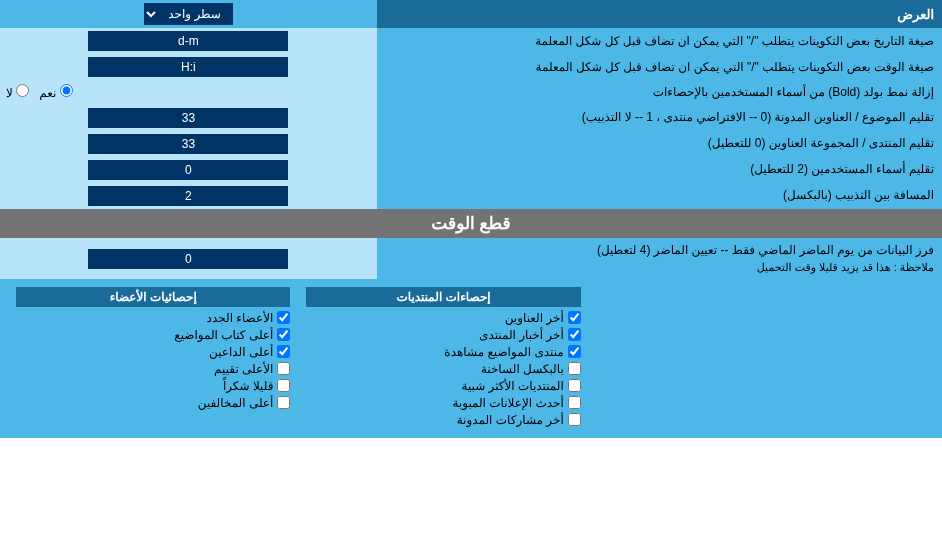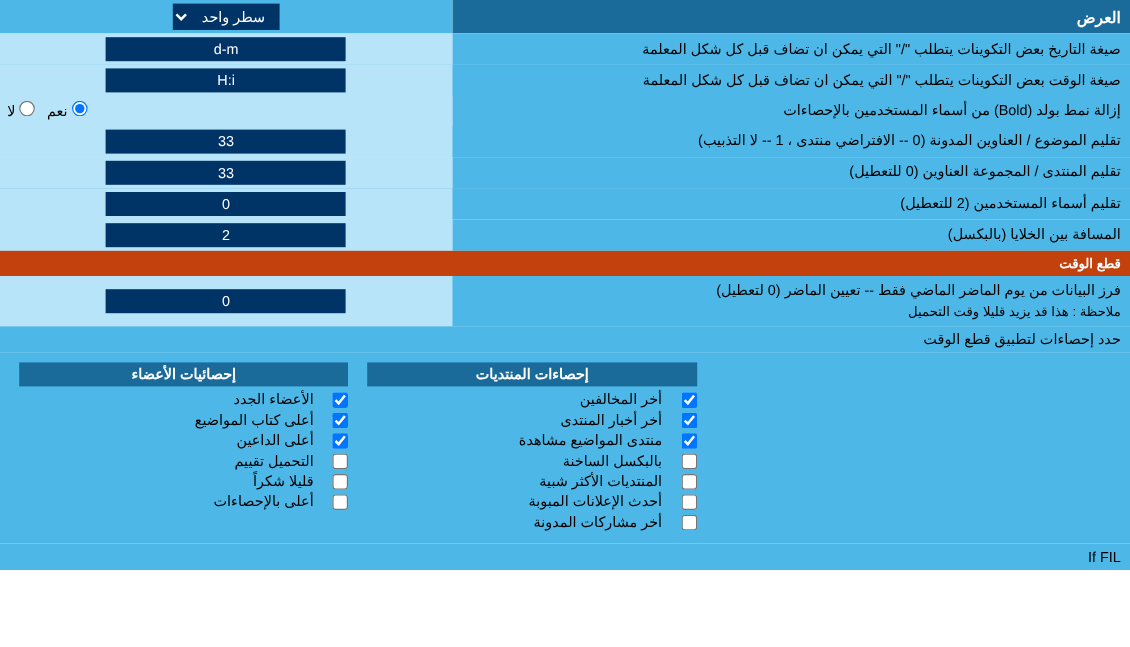--- a/index.html
+++ b/index.html
@@ -84,22 +84,22 @@
       color: #fff;
       text-align: center;
       padding: 3px 6px;
       font-size: 12px;
       font-weight: bold;
       margin-bottom: 4px;
     }
 
     .checkbox-item {
       display: flex;
-      align-items: flex-end;
-      gap: 16px;
+      align-items: flex-start;
+      gap: 4px;
       direction: rtl;
       margin-bottom: 3px;
       color: #000;
       font-size: 12px;
     }
 
     .checkbox-item input[type="checkbox"] {
       cursor: pointer;
     }
 
@@ -182,56 +182,53 @@
     </tr>
 
     <tr style="background:#4db8e8;">
       <td class="row-label">تقليم أسماء المستخدمين (2 للتعطيل)</td>
       <td class="row-input">
         <input type="text" value="0" style="">
       </td>
     </tr>
 
     <tr style="background:#cce9f7;">
-      <td class="row-label">المسافة بين الخلايا (بالبكسل)</td>
+      <td class="row-label">المسافة بين التذبيب (بالبكسل)</td>
       <td class="row-input">
         <input type="text" value="2" style="">
       </td>
     </tr>
 
     <tr>
-      <td colspan="2" style="background:#c2410c; color:#fff; padding:4px 8px; font-weight:bold; font-size:11px;">قطع الوقت</td>
+      <td colspan="2" style="background:#737373; color:#fff; text-align:center; padding:4px 8px; font-weight:bold; font-size:17px;">قطع الوقت</td>
     </tr>
 
     <tr style="background:#4db8e8;">
       <td class="row-label">
-        <span>فرز البيانات من يوم الماضر الماضي فقط -- تعيين الماضر (0 لتعطيل)</span><br>
+        <span>فرز البيانات من يوم الماضر الماضي فقط -- تعيين الماضر (4 لتعطيل)</span><br>
         <span class="small-note">ملاحظة : هذا قد يزيد قليلا وقت التحميل</span>
       </td>
       <td class="row-input">
         <input type="text" value="0" style="">
       </td>
     </tr>
 
-    <tr>
-      <td colspan="2" style="background:#4db8e8; padding:4px 8px; text-align:right; font-size:12px; color:#000;">حدد إحصاءات لتطبيق قطع الوقت</td>
-    </tr>
 
     <tr>
       <td colspan="2" style="background:#4db8e8; padding:6px 8px;">
         <div class="checkbox-cols">
 
           <div class="checkbox-col" style="flex:1.2; min-width:220px;">
           </div>
 
           <div class="checkbox-col">
             <div class="checkbox-col-header">إحصاءات المنتديات</div>
             <div class="checkbox-item">
               <input type="checkbox" checked="" style="">
-              <span>أخر المخالفين</span>
+              <span>أخر العناوين</span>
             </div>
             <div class="checkbox-item">
               <input type="checkbox" checked="" style="">
               <span>أخر أخبار المنتدى</span>
             </div>
             <div class="checkbox-item">
               <input type="checkbox" checked="" style="">
               <span>منتدى المواضيع مشاهدة</span>
             </div>
             <div class="checkbox-item">
@@ -261,37 +258,32 @@
             <div class="checkbox-item">
               <input type="checkbox" checked="" style="">
               <span>أعلى كتاب المواضيع</span>
             </div>
             <div class="checkbox-item">
               <input type="checkbox" checked="" style="">
               <span>أعلى الداعين</span>
             </div>
             <div class="checkbox-item">
               <input type="checkbox" style="">
-              <span>التحميل تقييم</span>
+              <span>الأعلى تقييم</span>
             </div>
             <div class="checkbox-item">
               <input type="checkbox" style="">
               <span>قليلا شكراً</span>
             </div>
             <div class="checkbox-item">
               <input type="checkbox" style="">
-              <span>أعلى بالإحصاءات</span>
+              <span>أعلى المخالفين</span>
             </div>
           </div>
 
         </div>
       </td>
     </tr>
 
-    <tr style="background:#4db8e8;">
-      <td colspan="2" style="padding:4px 8px; font-size:12px; color:#000; text-align:right;">
-        <span>If FIL</span>
-      </td>
-    </tr>
 
   </tbody>
     </table>
 </div>
 
 </body></html>

